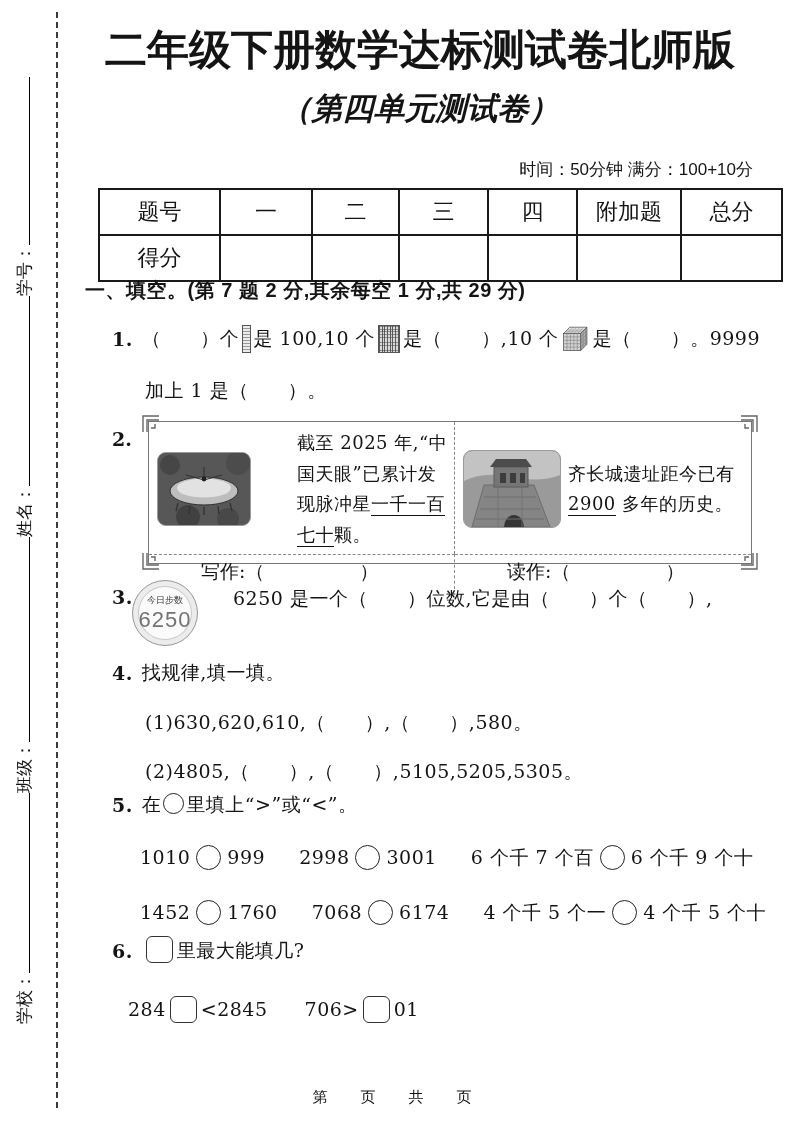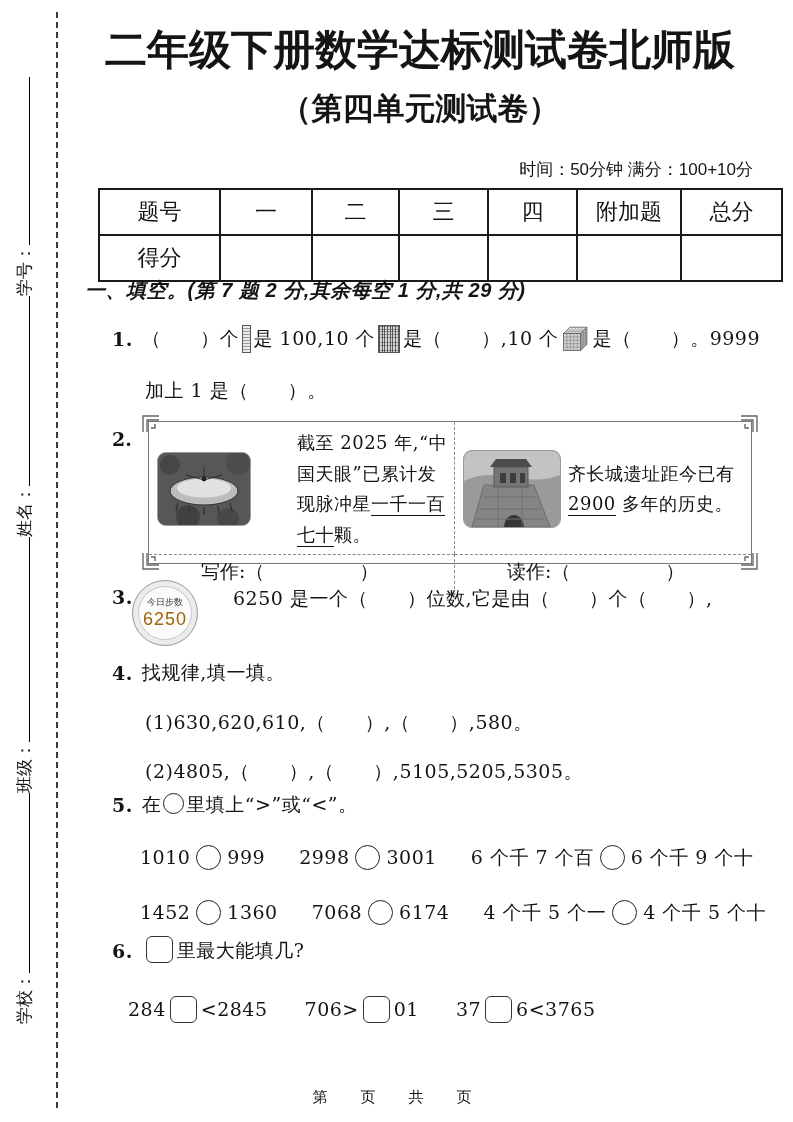--- a/index.html
+++ b/index.html
@@ -12,32 +12,32 @@
             transform:rotate(-90deg);white-space:nowrap;font-size:17px;
             font-family:"Liberation Sans",sans-serif;color:#111;}
   .side-sp{display:inline-block;width:92px;}
   .side-blank{display:inline-block;height:1em;border-bottom:1.6px solid #000;
               vertical-align:baseline;}
   .b1{width:180px;} .b2{width:205px;} .b3{width:190px;} .b4{width:168px;}
   
   .title{position:absolute;top:22px;left:85px;width:670px;text-align:center;
          font-size:42px;font-weight:bold;font-family:"Liberation Sans",sans-serif;}
   .subtitle{position:absolute;top:88px;left:85px;width:670px;text-align:center;
-            font-size:31px;font-weight:bold;font-family:"Liberation Sans",sans-serif;}
+            font-size:31px;font-weight:bold;font-family:"Liberation Sans",sans-serif;font-style:italic;}
   .info{position:absolute;top:158px;left:85px;width:668px;text-align:right;
         font-size:17px;font-family:"Liberation Sans",sans-serif;}
   
   .score-table{position:absolute;top:188px;left:98px;border-collapse:collapse;
                font-size:22px;table-layout:fixed;}
   .score-table td{border:2px solid #1a1a1a;height:38px;text-align:center;
                   vertical-align:middle;padding:3px;}
   .w0{width:113px;}.w1{width:84px;}.w2{width:79px;}.w3{width:81px;}
   .w4{width:81px;}.w5{width:96px;}.w6{width:93px;}
   .sec-head{position:absolute;top:277px;left:85px;font-size:20px;font-weight:bold;
-            font-family:"Liberation Sans",sans-serif;letter-spacing:.5px;font-style:italic;}
+            font-family:"Liberation Sans",sans-serif;letter-spacing:.5px;}
   
   .q{position:absolute;left:112px;width:648px;font-size:19px;letter-spacing:.5px;}
   .qno{font-weight:bold;margin-right:9px;}
   .qline{display:flex;align-items:center;white-space:pre;}
   .indent{margin-left:33px;}
   
   .rod{display:inline-block;width:8px;height:26px;border:1px solid #555;margin:0 3px;
        background:repeating-linear-gradient(to bottom,#ececec 0 2px,#9a9a9a 2px 3px);
        vertical-align:middle;}
   .flat{display:inline-block;width:26px;height:26px;border:1px solid #555;margin:0 3px;
@@ -62,21 +62,21 @@
   .fret{position:absolute;width:18px;height:18px;}
   .fret svg{display:block;}
   .ftl{top:-7px;left:-7px;} .ftr{top:-7px;right:-7px;transform:rotate(90deg);}
   .fbr{bottom:-7px;right:-7px;transform:rotate(180deg);} .fbl{bottom:-7px;left:-7px;transform:rotate(270deg);}
   
   .badge{position:absolute;top:580px;left:132px;width:64px;height:64px;border-radius:50%;
          border:1px solid #999;box-shadow:inset 0 0 0 5px #ececec, inset 0 0 0 6px #c9c9c9;
          display:flex;flex-direction:column;align-items:center;justify-content:center;
          font-family:"Liberation Sans",sans-serif;background:#fbfbfb;}
   .badge .bt{font-size:9px;color:#333;}
-  .badge .bv{font-size:18px;color:#a16207;letter-spacing:1px;}
+  .badge .bv{font-size:22px;color:#737373;letter-spacing:1px;}
   .q3text{position:absolute;top:586px;left:233px;width:525px;font-size:19px;letter-spacing:.5px;}
   .q3text .l2{margin-top:21px;}
   
   .cmp-circle{display:inline-block;width:23px;height:23px;border:1.3px solid #222;
               border-radius:50%;vertical-align:middle;margin:0 6px 3px 6px;}
   .cmp-circle.small{width:19px;height:19px;margin:0 2px 3px 2px;}
   .cmp-square{display:inline-block;width:25px;height:25px;border:1.3px solid #333;
               border-radius:6px;vertical-align:middle;margin:0 4px 3px 4px;background:#fff;}
   .row-flex{display:flex;align-items:flex-end;margin-top:27px;margin-left:28px;white-space:pre;}
   .g36{margin-right:34px;}
@@ -246,33 +246,32 @@
       <span>在</span>
       <span class="cmp-circle small"></span>
       <span>里填上“&gt;”或“&lt;”。</span>
     </div>
     <div class="row-flex">
       <span class="g36"><span>1010</span><span class="cmp-circle"></span><span>999</span></span>
       <span class="g36"><span>2998</span><span class="cmp-circle"></span><span>3001</span></span>
       <span><span>6 个千 7 个百</span><span class="cmp-circle"></span><span>6 个千 9 个十</span></span>
     </div>
     <div class="row-flex">
-      <span class="g36"><span>1452</span><span class="cmp-circle"></span><span>1360</span></span>
+      <span class="g36"><span>1452</span><span class="cmp-circle"></span><span>1760</span></span>
       <span class="g36"><span>7068</span><span class="cmp-circle"></span><span>6174</span></span>
       <span><span>4 个千 5 个一</span><span class="cmp-circle"></span><span>4 个千 5 个十</span></span>
     </div>
   </div>
 
   <div class="q" style="top:936px;">
     <div class="qline">
       <span class="qno">6.</span>
       <span class="cmp-square"></span>
       <span>里最大能填几?</span>
     </div>
     <div class="q6row">
       <span><span>284</span><span class="cmp-square"></span><span>&lt;2845</span></span>
       <span><span>706&gt;</span><span class="cmp-square"></span><span>01</span></span>
-      <span><span>37</span><span class="cmp-square"></span><span>6&lt;3765</span></span>
     </div>
   </div>
 
   <div class="footer">第　页　共　页</div>
 </div>
 
 </body></html>

